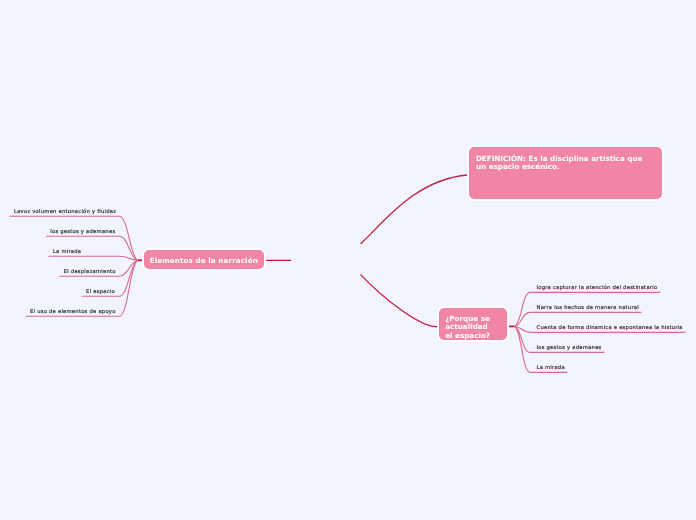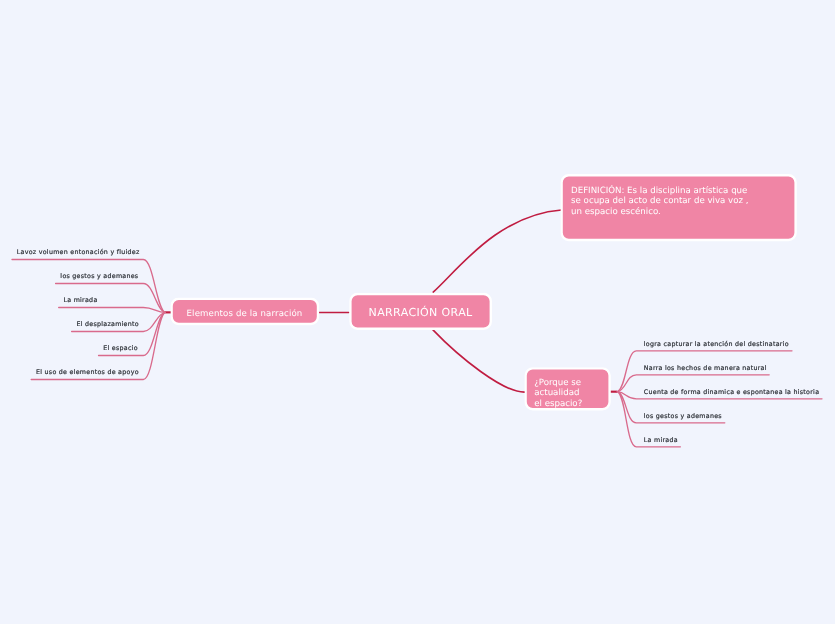--- a/index.html
+++ b/index.html
@@ -4,21 +4,21 @@
 <title>NARRACION ORAL mind map</title>
 <style>
   html,body{margin:0;padding:0;}
   body{width:696px;height:520px;background:#f1f4fd;overflow:hidden;
        font-family:"DejaVu Sans",sans-serif;}
   #canvas{position:relative;width:696px;height:520px;background:#f1f4fd;}
   svg#links{position:absolute;left:0;top:0;width:696px;height:520px;overflow:visible;}
   .node{position:absolute;box-sizing:border-box;background:#f085a5;
         border:2px solid #fff;border-radius:7px;color:#fff;
         display:flex;align-items:center;justify-content:center;
-        font-weight:normal;text-align:center;transform:translateZ(0);}
+        font-weight:bold;text-align:center;transform:translateZ(0);}
   #n-central{left:291px;top:244px;width:119px;height:30.5px;
         font-size:9.2px;letter-spacing:.3px;padding-top:1.8px;}
   #n-elementos{left:142px;top:248px;width:123.5px;height:23px;
         font-size:7.15px;letter-spacing:.12px;padding-top:1.6px;justify-content:center;}
   #n-definicion{left:467px;top:145.2px;width:196.5px;height:55.4px;
         font-size:7.2px;letter-spacing:0px;line-height:8.78px;
         justify-content:flex-start;text-align:left;
         padding:7.5px 3px 0 6.9px;align-items:flex-start;}
   #n-narrador{left:437px;top:306px;width:72px;height:36px;
         font-size:7.2px;letter-spacing:0px;line-height:8.3px;
@@ -56,32 +56,28 @@
       </g>
     <g id="right-branches" fill="none" stroke="#d96a8c" stroke-width="1.1" stroke-linecap="round">
         <path d="M660,292.35 L530.3,292.35 C521.9,292.35 521.8,323.7 514.5,326.4"></path>
         <path d="M641,312.35 L530.3,312.35 C521.9,312.35 521.8,325.3 514.5,326.4"></path>
         <path d="M685,332.35 L530.3,332.35 C521.9,332.35 521.8,326.9 514.5,326.4"></path>
         <path d="M604,352.35 L530.3,352.35 C521.9,352.35 521.8,328.5 514.5,326.4"></path>
         <path d="M567,372.35 L530.3,372.35 C521.9,372.35 521.8,330.0 514.5,326.4"></path>
       </g>
   </svg>
 
-  <div class="node" id="n-central">
-    <span>NARRACIÓN ORAL</span>
-  </div>
 
   <div class="node" id="n-elementos">
     <span>Elementos de la narración</span>
   </div>
 
   <div class="node" id="n-definicion">
     <span class="multiline">
         <span class="tline">DEFINICIÓN: Es la disciplina artística que</span>
-        <span class="tline">se ocupa del acto de contar de viva voz ,</span>
         <span class="tline">un espacio escénico.</span>
       </span>
   </div>
 
   <div class="node" id="n-narrador">
     <span class="multiline">
         <span class="tline">¿Porque se</span>
         <span class="tline">actualidad</span>
         <span class="tline">el espacio?</span>
       </span>

